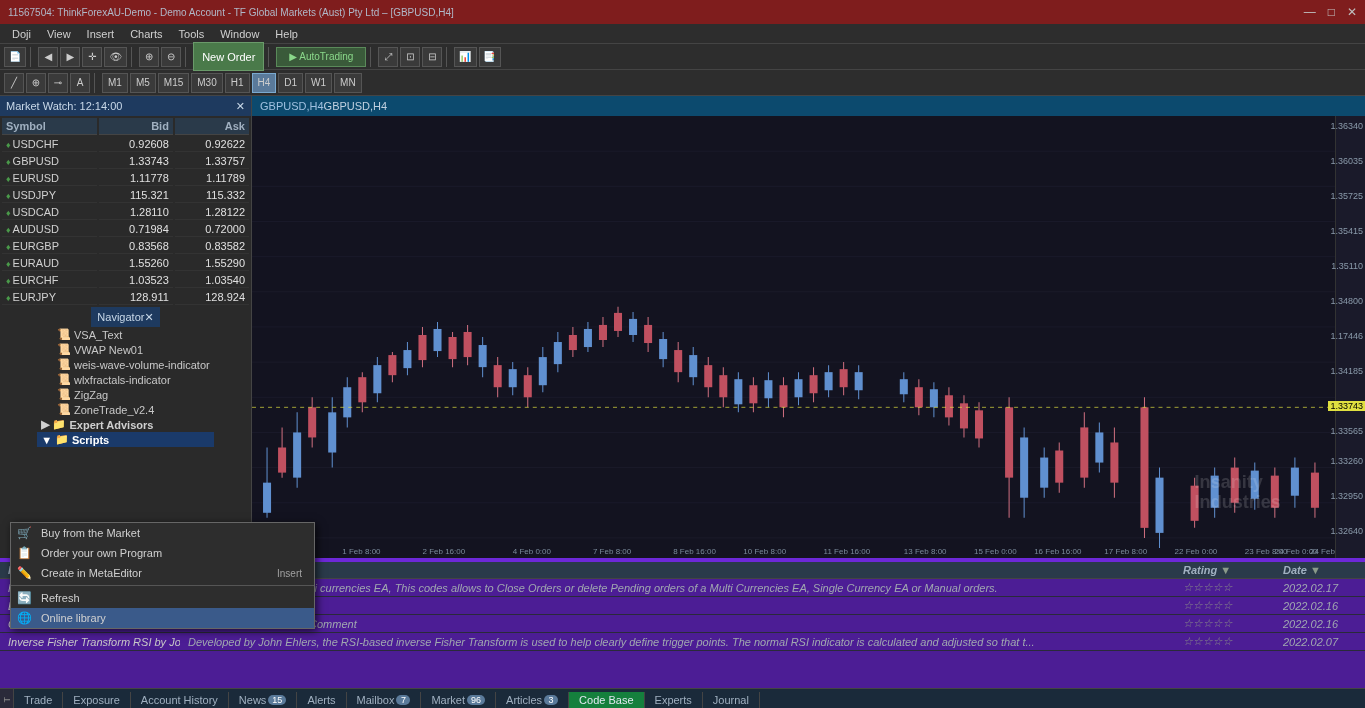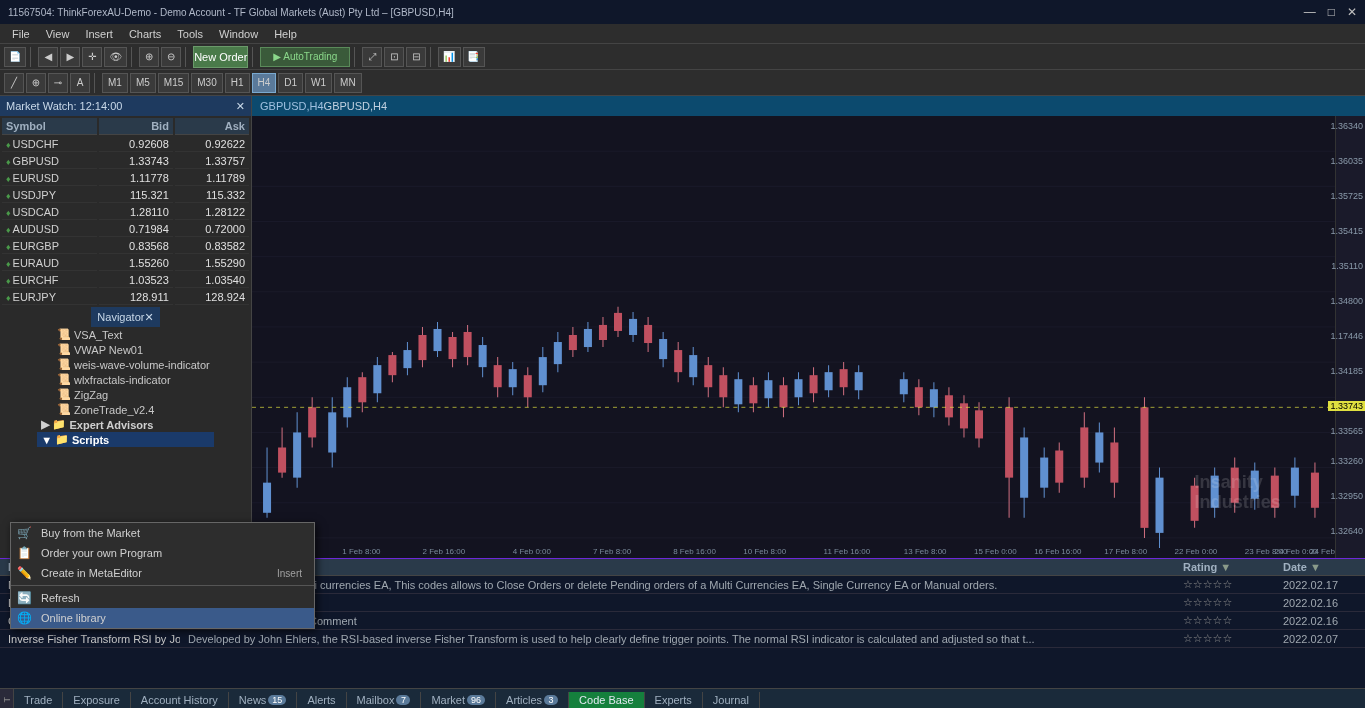--- a/index.html
+++ b/index.html
@@ -1,33 +1,33 @@
 <!DOCTYPE html>
 <html><head>
   <meta charset="utf-8">
   <style>
     * { margin: 0; padding: 0; box-sizing: border-box; }
     body { width: 1365px; height: 708px; overflow: hidden; background: #2b2b2b; font-family: 'Segoe UI', Tahoma, Geneva, Verdana, sans-serif; font-size: 11px; color: #d0d0d0; }
     
     
-    #title-bar { background: #0f172a; height: 14px; display: flex; align-items: center; justify-content: space-between; padding: 12px 8px; color: #c0c0c0; font-size: 11px; }
+    #title-bar { background: #7f1d1d; height: 14px; display: flex; align-items: center; justify-content: space-between; padding: 12px 8px; color: #c0c0c0; font-size: 11px; }
     #title-bar .win-btn { cursor: pointer; font-size: 12px; color: #c0c0c0; }
 
     
     #menu-bar { background: #2d2d2d; height: 20px; display: flex; align-items: center; padding: 0 4px; border-bottom: 1px solid #444; }
     .menu-item { padding: 2px 8px; color: #d0d0d0; cursor: pointer; font-size: 11px; }
 
     
     #toolbar1 { background: #2d2d2d; height: 26px; display: flex; align-items: center; padding: 2px 4px; border-bottom: 1px solid #444; gap: 2px; }
     #toolbar2 { background: #2d2d2d; height: 26px; display: flex; align-items: center; padding: 2px 4px; border-bottom: 1px solid #444; gap: 2px; }
     .tb-btn { background: #3a3a3a; border: 1px solid #555; color: #ccc; padding: 1px 4px; cursor: pointer; font-size: 10px; height: 20px; min-width: 20px; display: flex; align-items: center; justify-content: center; }
     .tb-separator { width: 4px; height: 20px; border-left: 1px solid #555; margin: 0 2px; }
     .tf-btn { background: #3a3a3a; border: 1px solid #555; color: #ccc; padding: 1px 5px; cursor: pointer; font-size: 10px; height: 20px; }
     .tf-btn.active { background: #5a7a9a; border-color: #7aaad0; }
-    .new-order-btn { background: #4a7a4a; border: 1px solid #6a9a6a; color: #fff; padding: 2px 0; cursor: pointer; font-size: 11px; height: 22px; text-align: right; }
+    .new-order-btn { background: #4a7a4a; border: 1px solid #6a9a6a; color: #fff; padding: 2px 8px; cursor: pointer; font-size: 11px; height: 29px; text-align: right; }
 
     
     #main-layout { display: flex; height: calc(708px - 22px - 20px - 26px - 26px - 22px); }
 
     
     #left-panel { width: 252px; display: flex; flex-direction: column; background: #2a2a2a; border-right: 1px solid #444; }
 
     
     #market-watch { flex: 0 0 auto; }
     #mw-header { background: #1e3a5f; color: #c8d8e8; padding: 2px 6px; display: flex; justify-content: space-between; align-items: center; font-size: 11px; height: 20px; }
@@ -69,21 +69,21 @@
     #chart-header { background: #0c4a6e; color: #c0d0e0; padding: 2px 8px; font-size: 11px; height: 20px; display: flex; align-items: center; }
 
     
     #chart-canvas { position: absolute; top: 20px; left: 0; right: 30px; bottom: 0; }
 
     
     #price-axis { position: absolute; top: 20px; right: 0; width: 30px; bottom: 0; background: #1a1a2a; border-left: 1px solid #333; }
     .price-label { position: absolute; right: 2px; font-size: 9px; color: #8a9aaa; }
 
     
-    #bottom-panel { height: 130px; background: #0f172a; border-top: 1px solid #6d28d9; display: flex; flex-direction: column; }
+    #bottom-panel { height: 130px; background: #4c1d95; border-top: 4px solid #6d28d9; display: flex; flex-direction: column; font-style: italic; }
     #bp-content { flex: 1; overflow: hidden; }
     #bp-table { width: 100%; font-size: 11px; border-collapse: collapse; }
     #bp-table thead tr { background: #2a3a4a; }
     #bp-table th { padding: 2px 8px; text-align: left; color: #a0b0c0; border-bottom: 1px solid #444; }
     #bp-table td { padding: 2px 8px; border-bottom: 1px solid #2a2a3a; color: #c8c8c8; }
 
     
     #status-bar { height: 22px; background: #1a2a3a; display: flex; align-items: center; border-top: 1px solid #444; }
     .status-tab { padding: 2px 10px; cursor: pointer; font-size: 11px; color: #a0b0c0; border-right: 1px solid #444; display: flex; align-items: center; gap: 2px; }
     .status-tab.active { background: #15803d; color: #e0e8f0; }
@@ -103,21 +103,21 @@
 <div id="title-bar">
   <span style="font-size:10px; color:#b0b8c8;">11567504: ThinkForexAU-Demo - Demo Account - TF Global Markets (Aust) Pty Ltd – [GBPUSD,H4]</span>
   <div style="display:flex;gap:12px;">
     <span class="win-btn">—</span>
     <span class="win-btn">□</span>
     <span class="win-btn">✕</span>
   </div>
 </div>
 
 <div id="menu-bar">
-  <span class="menu-item">File</span>
+  <span class="menu-item">Doji</span>
   <span class="menu-item">View</span>
   <span class="menu-item">Insert</span>
   <span class="menu-item">Charts</span>
   <span class="menu-item">Tools</span>
   <span class="menu-item">Window</span>
   <span class="menu-item">Help</span>
 </div>
 
 <div id="toolbar1">
   <button class="tb-btn">📄</button>

